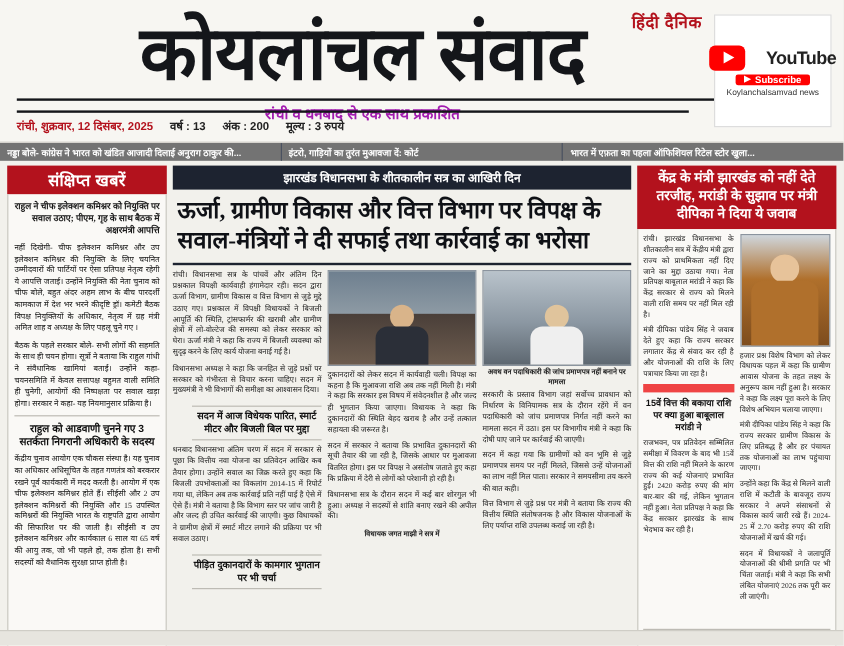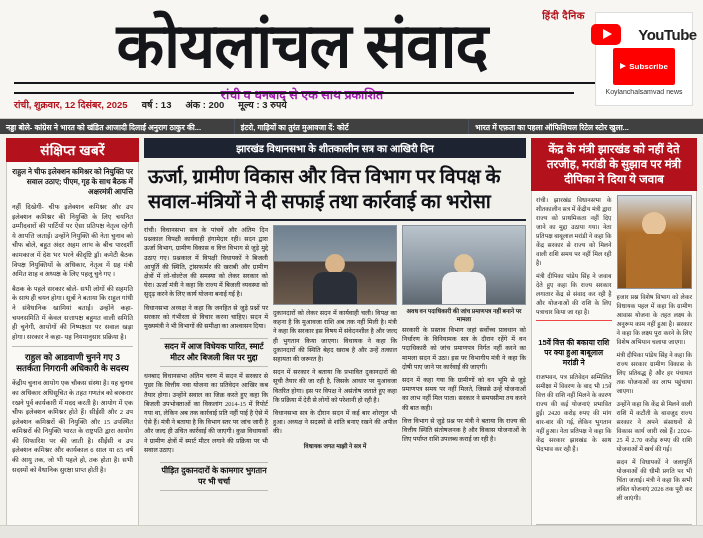--- a/index.html
+++ b/index.html
@@ -9,21 +9,21 @@
     font-family:"Liberation Sans", sans-serif;
     color:#111;
     overflow:hidden;
   }
   .page{position:relative;width:703px;height:538px;background:#f2f1ec;}
 
   
   .masthead{position:relative;height:118px;background:#f7f6f2;border-bottom:1px solid #cfcdc6;}
   .mh-sub{
     position:absolute;right:118px;top:8px;
-    font-size:10px;font-weight:bold;color:#b3121d;
+    font-size:14px;font-weight:bold;color:#b3121d;
     letter-spacing:.5px;
   }
   .mh-title{
     position:absolute;left:22px;top:14px;width:560px;
     text-align:center;
     font-family:"Liberation Serif", serif;
     font-size:62px;line-height:64px;font-weight:bold;
     color:#14161a;
     letter-spacing:-1px;
     white-space:nowrap;
@@ -50,29 +50,29 @@
   }
   .yt-word{display:flex;align-items:center;gap:17px;}
   .yt-play{
     width:30px;height:21px;background:#ff0000;border-radius:5px;
     display:flex;align-items:center;justify-content:center;
   }
   .yt-play:after{content:"";border-left:9px solid #fff;border-top:5px solid transparent;border-bottom:5px solid transparent;margin-left:2px;}
   .yt-text{font-size:15px;font-weight:bold;letter-spacing:-.5px;color:#222;}
   .yt-sub{
     background:#ff0000;color:#fff;font-size:8px;font-weight:bold;
-    padding:14px 7px;border-radius:2px;display:flex;align-items:center;gap:3px;
+    padding:0 7px;border-radius:2px;display:flex;align-items:center;gap:3px;
   }
   .yt-sub:before{content:"";display:inline-block;border-left:6px solid #fff;border-top:3.5px solid transparent;border-bottom:3.5px solid transparent;}
   .yt-handle{font-size:7px;color:#333;}
 
   
   .ticker{
     display:flex;height:15px;align-items:stretch;
-    background:#404040;color:#fff;font-size:7.6px;font-weight:bold;
+    background:#737373;color:#fff;font-size:7.6px;font-weight:bold;
   }
   .ticker .cell{
     flex:1;display:flex;align-items:center;padding:0 6px;
     border-right:1px solid #4a5160;white-space:nowrap;overflow:hidden;
   }
   .ticker .cell:last-child{border-right:none;}
 
   
   .content{position:relative;height:405px;padding:4px 6px 0 6px;}
   .cols{display:flex;gap:5px;height:100%;}
@@ -129,21 +129,21 @@
   
   .col-right{width:166px;display:flex;flex-direction:column;}
   .rt-head{
     background:#b3121d;color:#fff;font-size:11.5px;font-weight:bold;line-height:15px;
     padding:4px 5px;text-align:center;
   }
   .rt-box{border:1px solid #c9c7c0;border-top:none;background:#faf9f6;padding:4px;flex:1;display:flex;flex-direction:column;}
   .rt-cols{display:flex;gap:5px;flex:1;}
   .rt-c{flex:1;}
   .rt-c p{margin:0 0 4px 0;font-size:6.2px;line-height:9px;text-align:justify;color:#1a1a1a;font-family:"Liberation Serif", serif;}
-  .rt-c h5{margin:4px 0;font-size:7.6px;line-height:10px;font-weight:bold;text-align:center;border-top:1px solid #ef4444;padding-top:17px;}
+  .rt-c h5{margin:4px 0;font-size:7.6px;line-height:10px;font-weight:bold;text-align:center;border-top:7px solid #ef4444;padding-top:4px;}
 
   
   .footer{
     position:absolute;left:0;bottom:0;width:703px;height:12px;background:#e7e5df;
     border-top:1px solid #cfcdc6;
   }
 
   
   .ph-assembly{background:linear-gradient(180deg,#6e7f8f 0%,#8d9aa4 45%,#4a3f39 46%,#6d5c4e 100%);}
   .ph-speaker{background:linear-gradient(180deg,#b9c3cb 0%,#8b97a2 55%,#5d6770 100%);}

